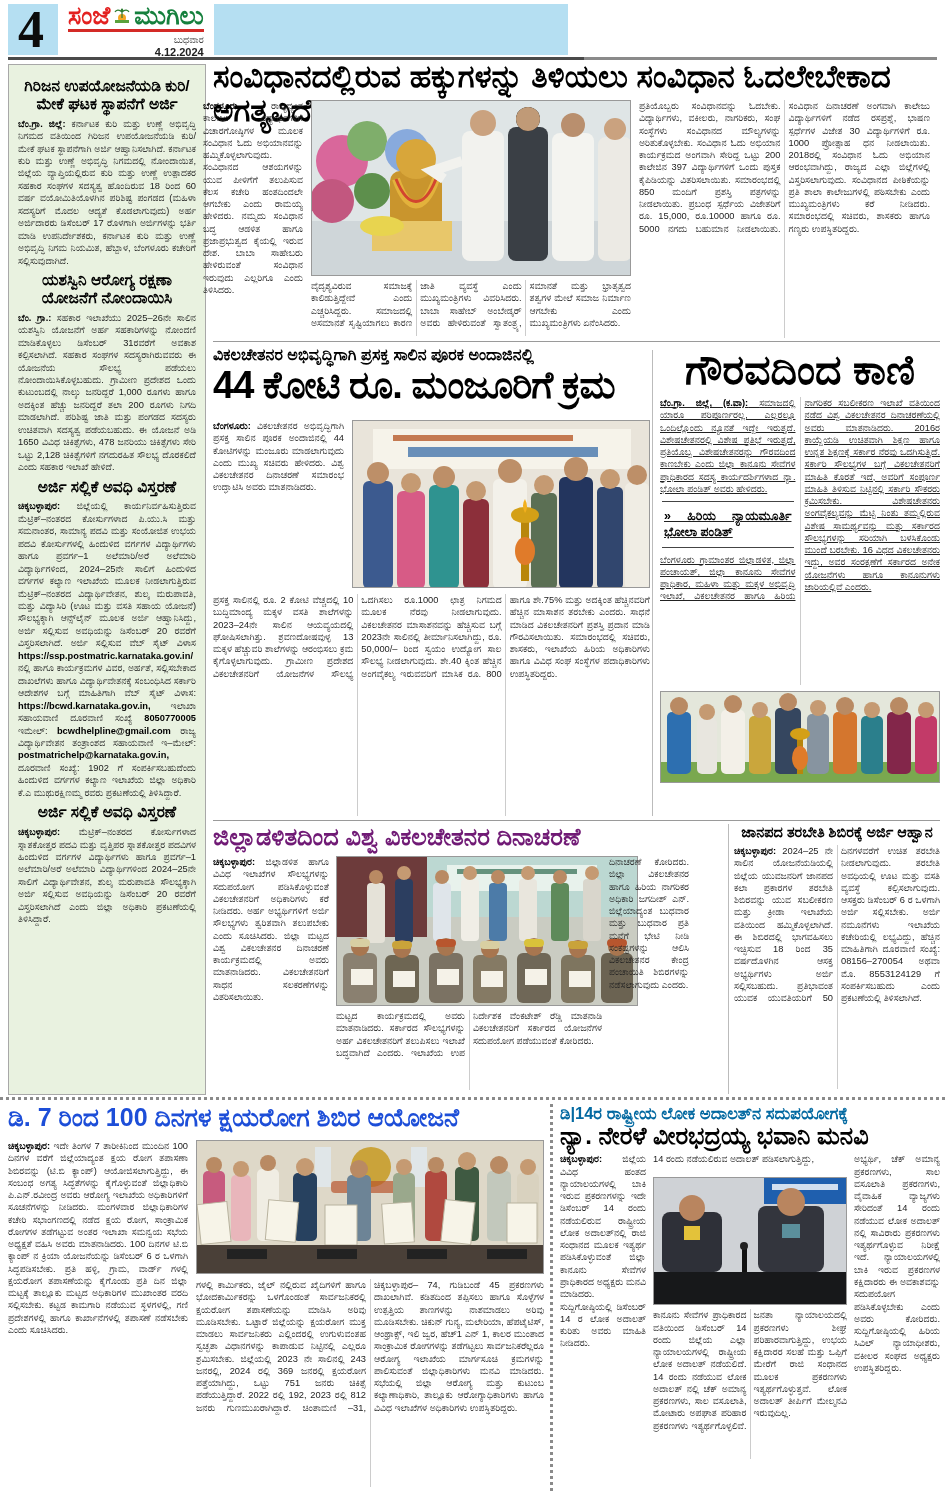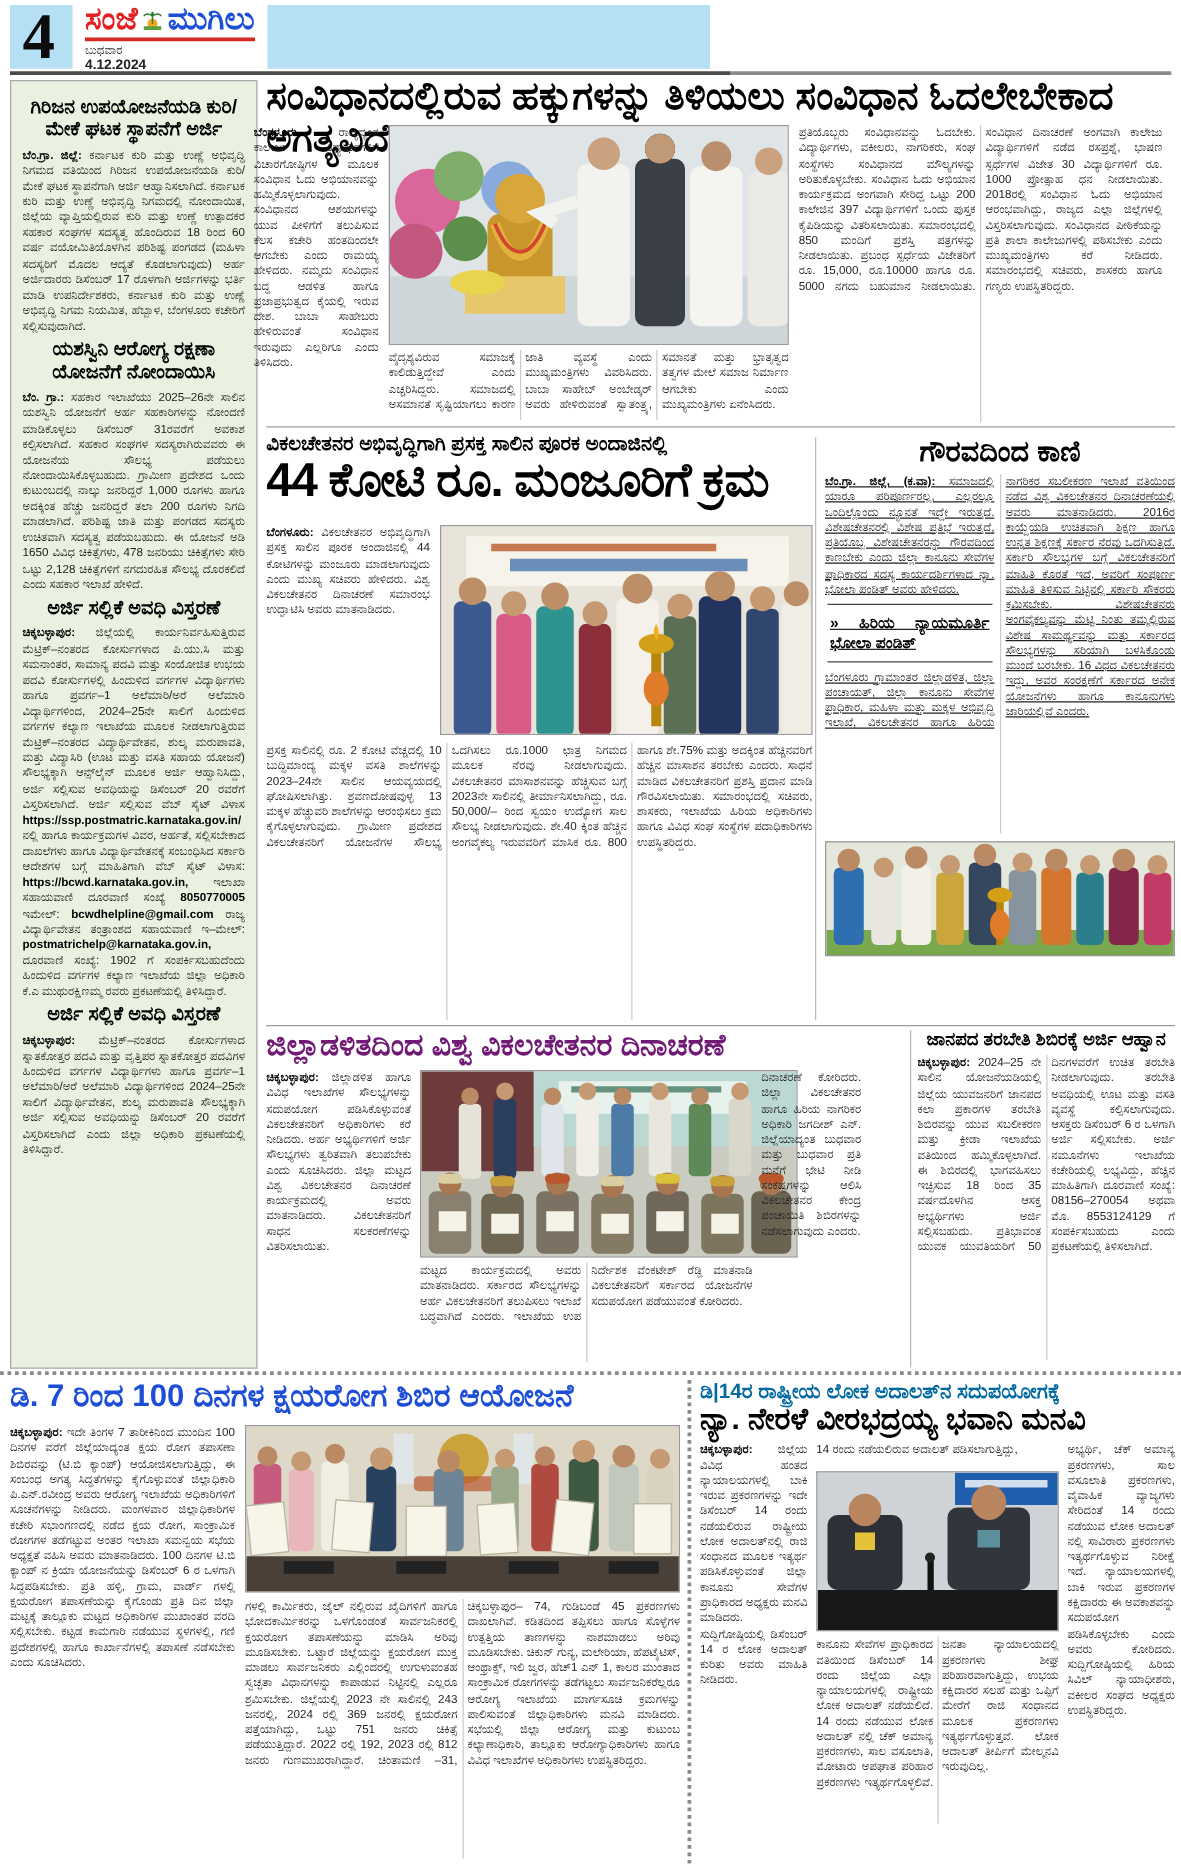--- a/index.html
+++ b/index.html
@@ -9,24 +9,24 @@
   .body-txt{font-size:9.3px;line-height:1.32;text-align:justify;color:#222;overflow:hidden;}
   .dateline{font-weight:bold;color:#000;}
   .rule-h{background:#9a9a9a;height:1px;}
   .rule-v{background:#bbb;width:1px;}
   .dotted-h{border-top:3px dotted #8a8a8a;height:0;}
   .dotted-v{border-left:3px dotted #8a8a8a;width:0;}
   
   #masthead{left:8px;top:4px;width:560px;height:51px;background:#b5dff2;display:flex;align-items:center;}
   #pageno{font-family:"Liberation Serif", serif;font-size:52px;font-weight:bold;color:#0c0c0c;
           line-height:1;padding:0 14px 0 10px;}
-  #nameplate{background:#fff;padding:1px 10px 2px 10px;margin-top:2px;text-align:left;}
+  #nameplate{background:#fff;padding:1px 10px 2px 10px;margin-top:2px;text-align:right;}
   #nameline{display:flex;align-items:center;gap:3px;font-size:25px;font-weight:bold;line-height:1.05;}
   #name-red{color:#e32120;}
-  #name-dark{color:#1d4ed8;}
+  #name-dark{color:#15803d;}
   #name-underline{height:3px;background:#d42a26;margin:1px 0 2px 0;}
   #day{font-size:9.5px;color:#333;}
   #date{font-size:11px;font-weight:bold;color:#222;}
   #mast-rule{left:8px;top:57px;width:929px;height:3px;background:linear-gradient(to right,#4a4a4a 0 62%,#8a8a8a 62%);}
   
   #greenbox{left:8px;top:64px;width:198px;height:1031px;background:#e9f2e0;border:1px solid #a8a8a8;
             box-sizing:border-box;padding:8px 9px;overflow:hidden;}
   .gb-head{font-size:15.5px;font-weight:bold;text-align:center;line-height:1.15;color:#000;margin:4px 0 5px 0;}
   .gb-body{font-size:9.3px;line-height:1.34;text-align:justify;}
   .url-b{font-weight:bold;color:#000;}
@@ -40,21 +40,21 @@
   #rule-under-top{left:213px;top:341px;width:727px;}
   
   #a44-kicker{left:213px;top:346px;width:437px;font-size:16px;font-weight:bold;color:#000;}
   #a44-headline{left:213px;top:366px;width:437px;font-size:38px;font-weight:900;letter-spacing:-1px;color:#000;line-height:1.0;}
   #a44-row{left:213px;top:420px;width:437px;height:168px;display:flex;gap:8px;}
   #a44-cols{left:213px;top:594px;width:437px;height:222px;column-count:3;column-gap:8px;column-rule:1px solid #ccc;}
   #v-mid{left:652px;top:350px;height:466px;}
   
   #resp{left:660px;top:348px;width:280px;height:468px;}
   #resp-h1{font-size:20px;font-weight:800;text-align:center;line-height:1.05;color:#000;}
-  #resp-h2{font-size:23px;font-weight:900;text-align:center;line-height:1.0;color:#000;margin-top:2px;}
+  #resp-h2{font-size:41px;font-weight:900;text-align:center;line-height:1.0;color:#000;margin-top:2px;}
   #resp-cols{column-count:2;column-gap:9px;column-rule:1px solid #ccc;height:288px;margin-top:6px;text-decoration:underline;}
   .pullquote{border-top:1.5px solid #444;border-bottom:1.5px solid #444;font-size:12.5px;font-weight:bold;
              padding:6px 2px;margin:6px 2px;line-height:1.3;break-inside:avoid;color:#000;}
   
   #rule-mid2{left:213px;top:820px;width:727px;}
   
   #dina-headline{left:213px;top:824px;width:512px;font-size:24px;font-weight:800;line-height:1.05;color:#701a75;}
   #dina-row{left:213px;top:856px;width:512px;height:238px;display:flex;gap:7px;}
   #dina-under{column-count:2;column-gap:8px;column-rule:1px solid #ccc;height:80px;margin-top:4px;}
   #v-mid2{left:728px;top:824px;height:270px;}

